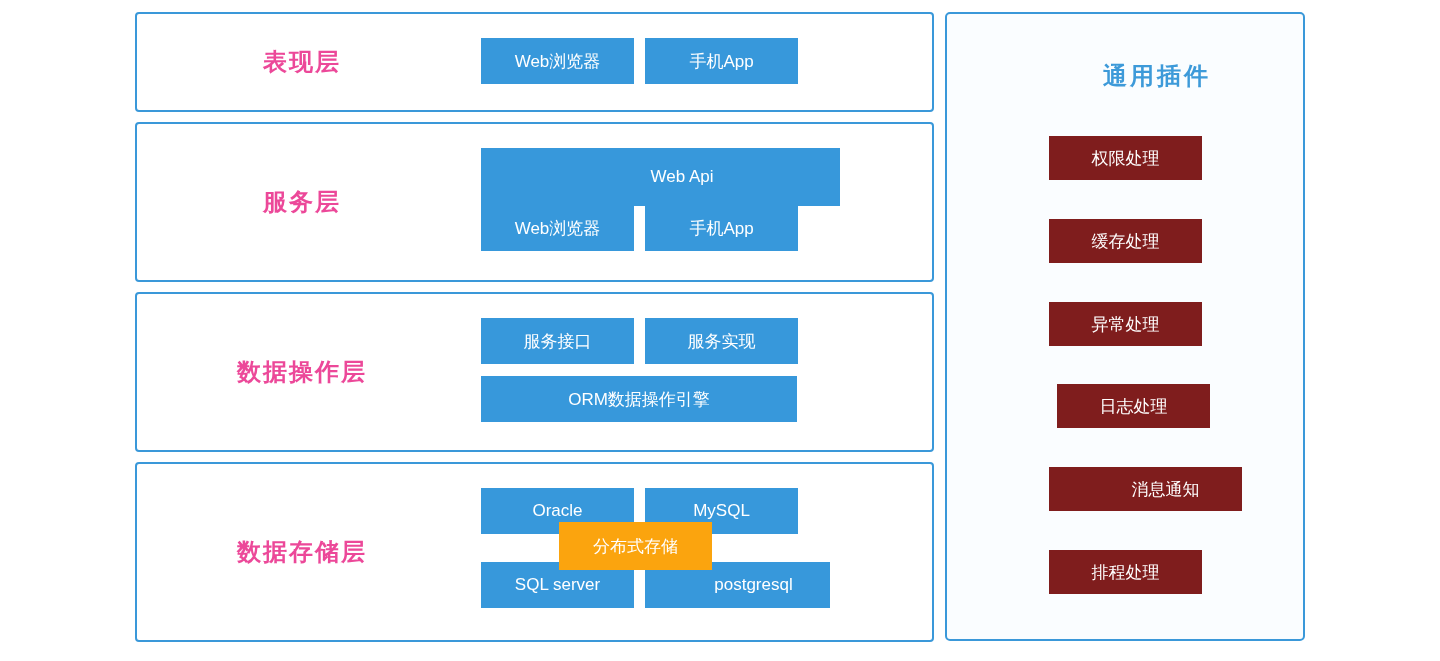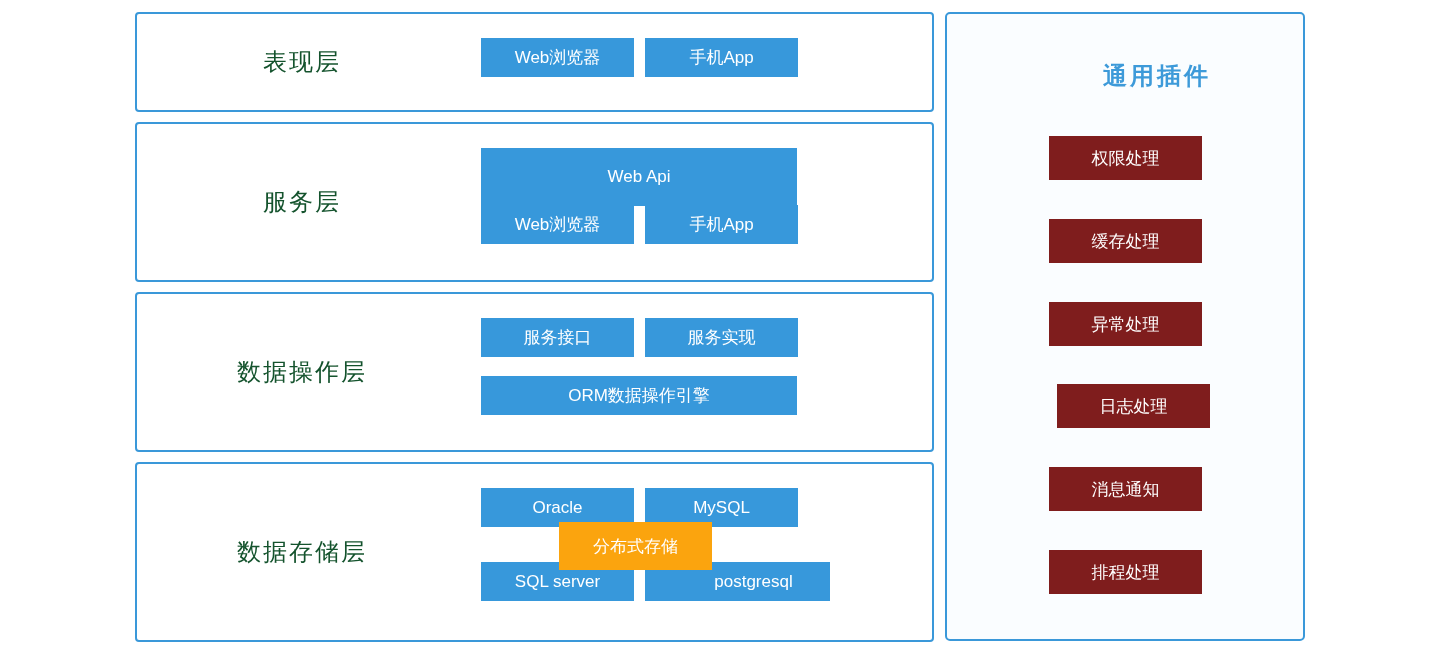--- a/index.html
+++ b/index.html
@@ -15,36 +15,36 @@
     box-sizing:border-box;
   }
   .row1 { top:12px;  height:100px; }
   .row2 { top:122px; height:160px; }
   .row3 { top:292px; height:160px; }
   .row4 { top:462px; height:180px; }
 
   .layer-label {
     position:absolute; left:0; top:0; width:330px; height:100%;
     display:flex; align-items:center; justify-content:center;
-    color:#14532d; font-size:24px; font-weight:normal; letter-spacing:2px;
+    color:#ec4899; font-size:24px; font-weight:bold; letter-spacing:2px;
   }
   .btn {
-    position:absolute; width:153px; height:39px;
+    position:absolute; width:153px; height:46px;
     background:#3798db; color:#ffffff;
     display:flex; align-items:center; justify-content:center;
     font-size:17px; cursor:default; white-space:nowrap;
   }
   .btn.wide { width:316px; }
   .btn.orange { background:#fba40e; z-index:5; height:48px; }
 
   
   .row1 .c1 { left:344px; top:24px; }
   .row1 .c2 { left:508px; top:24px; }
   
-  .row2 .w1 { left:344px; top:24px; height:58px; }
+  .row2 .w1 { left:344px; top:24px; height:58px;padding-left:43px; }
   .row2 .c1 { left:344px; top:81px; }
   .row2 .c2 { left:508px; top:81px; }
   
   .row3 .c1 { left:344px; top:24px; }
   .row3 .c2 { left:508px; top:24px; }
   .row3 .w1 { left:344px; top:82px; }
   
   .row4 .c1 { left:344px; top:24px; }
   .row4 .c2 { left:508px; top:24px; }
   .row4 .c3 { left:344px; top:98px; }
@@ -62,21 +62,21 @@
     text-align:center; color:#3d9ad9;
     font-size:24px; font-weight:bold; letter-spacing:3px;padding-left:32px;
   }
   .plugin-btn {
     position:absolute; left:102px; width:153px; height:44px;
     background:#7f1d1d; color:#ffffff;
     display:flex; align-items:center; justify-content:center;
     font-size:17px; white-space:nowrap;
   }
   .p0 { top:122px; } .p1 { top:205px; } .p2 { top:288px; }
-  .p3 { top:370px;margin-left:8px; } .p4 { top:453px; } .p5 { top:536px; }
+  .p3 { top:370px;margin-left:8px; } .p4 { top:453px;padding-left:40px; } .p5 { top:536px; }
 </style>
 </head>
 <body>
 
 <div class="canvas">
 
   <section class="layer row1">
     <div class="layer-label">表现层</div>
     <div class="btn c1">Web浏览器</div>
     <div class="btn c2">手机App</div>

